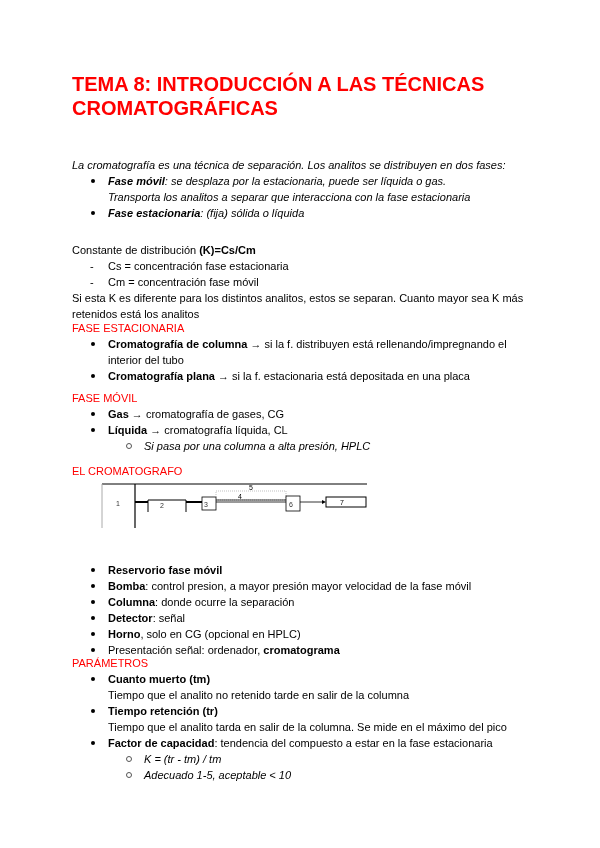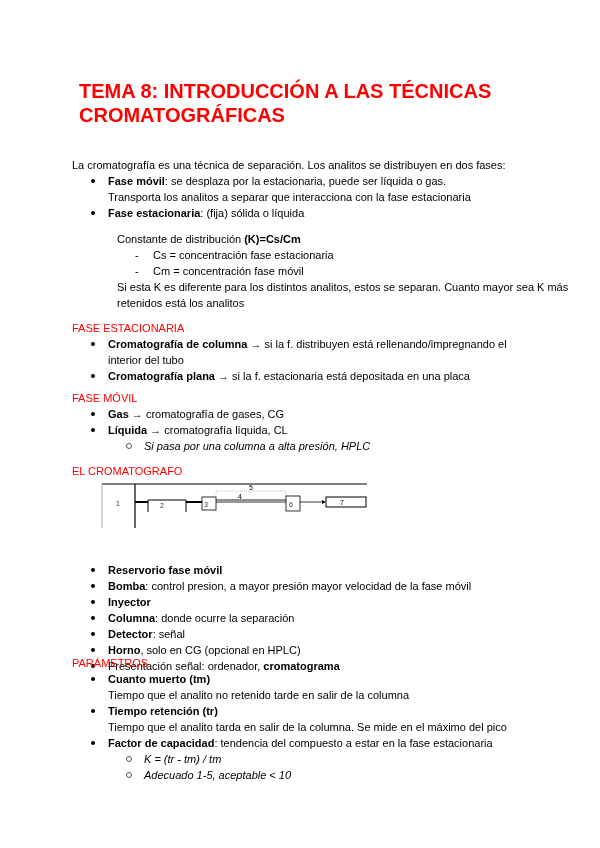--- a/index.html
+++ b/index.html
@@ -1,19 +1,19 @@
 <!DOCTYPE html>
 <html><head>
   <meta charset="utf-8">
   <style>
     html, body { margin: 0; padding: 0; background: #ffffff; }
     body { width: 600px; height: 848px; position: relative; overflow: hidden;
       font-family: "Liberation Sans", sans-serif; color: #000; }
     .title { position: absolute; left: 72px; top: 72px; width: 470px;
-      color: #ff0000; font-weight: bold; font-size: 20px; line-height: 24px; margin: 7px; }
+      color: #ff0000; font-weight: bold; font-size: 20px; line-height: 24px; margin: 0; }
     .block { position: absolute; left: 72px; width: 480px; font-size: 11px; line-height: 16px; }
     .p { margin: 0; }
     .red { color: #ff0000; }
     ul { list-style: none; margin: 0; padding: 0; }
     li { position: relative; padding-left: 36px; }
     .dot { display: inline-block; width: 4px; height: 4px; border-radius: 50%; background: #000; position: absolute; left: 19px; top: 6px; }
     .circ { display: inline-block; width: 4px; height: 4px; border-radius: 50%; border: 1px solid #555; position: absolute; left: 54px; top: 5px; }
     .dash { position: absolute; left: 18px; top: 0; }
     li.sub { padding-left: 72px; font-style: italic; }
     li.dashli { padding-left: 36px; }
@@ -22,29 +22,29 @@
     .diagram svg { display: block; }
   </style>
 </head>
 <body>
 
 <h1 class="title">
   <span>TEMA 8: INTRODUCCIÓN A LAS TÉCNICAS</span><br>
   <span>CROMATOGRÁFICAS</span>
 </h1>
 
-<div class="block" style="top:157px;">
+<div class="block" style="top:157px;font-style:italic;">
   <p class="p">La cromatografía es una técnica de separación. Los analitos se distribuyen en dos fases:</p>
   <ul>
     <li><span class="dot"></span><b>Fase móvil</b><span>: se desplaza por la estacionaria, puede ser líquida o gas.</span><br><span>Transporta los analitos a separar que interacciona con la fase estacionaria</span></li>
     <li><span class="dot"></span><b>Fase estacionaria</b><span>: (fija) sólida o líquida</span></li>
   </ul>
 </div>
 
-<div class="block" style="top:231px;margin-left:45px;">
+<div class="block" style="top:242px;">
   <p class="p"><span>Constante de distribución </span><b>(K)=Cs/Cm</b></p>
   <ul>
     <li class="dashli"><span class="dash">-</span><span>Cs = concentración fase estacionaria</span></li>
     <li class="dashli"><span class="dash">-</span><span>Cm = concentración fase móvil</span></li>
   </ul>
   <p class="p"><span>Si esta K es diferente para los distintos analitos, estos se separan. Cuanto mayor sea K más</span><br><span>retenidos está los analitos</span></p>
 </div>
 
 <div class="block" style="top:320px;">
   <p class="p red">FASE ESTACIONARIA</p>
@@ -91,21 +91,20 @@
     <rect x="226" y="17" width="40" height="10" fill="#fff" stroke="#000" stroke-width="1"></rect>
     <text x="240" y="25" fill="#000">7</text>
   </svg>
 
 </div>
 
 <div class="block" style="top:562px;">
   <ul>
     <li><span class="dot"></span><b>Reservorio fase móvil</b><span></span></li>
     <li><span class="dot"></span><b>Bomba</b><span>: control presion, a mayor presión mayor velocidad de la fase móvil</span></li>
-    <li><span class="dot"></span><b>Inyector</b><span></span></li>
     <li><span class="dot"></span><b>Columna</b><span>: donde ocurre la separación</span></li>
     <li><span class="dot"></span><b>Detector</b><span>: señal</span></li>
     <li><span class="dot"></span><b>Horno</b><span>, solo en CG (opcional en HPLC)</span></li>
     <li><span class="dot"></span><span>Presentación señal: ordenador, </span><b>cromatograma</b></li>
   </ul>
 </div>
 
 <div class="block" style="top:655px;">
   <p class="p red">PARÁMETROS</p>
   <ul>

